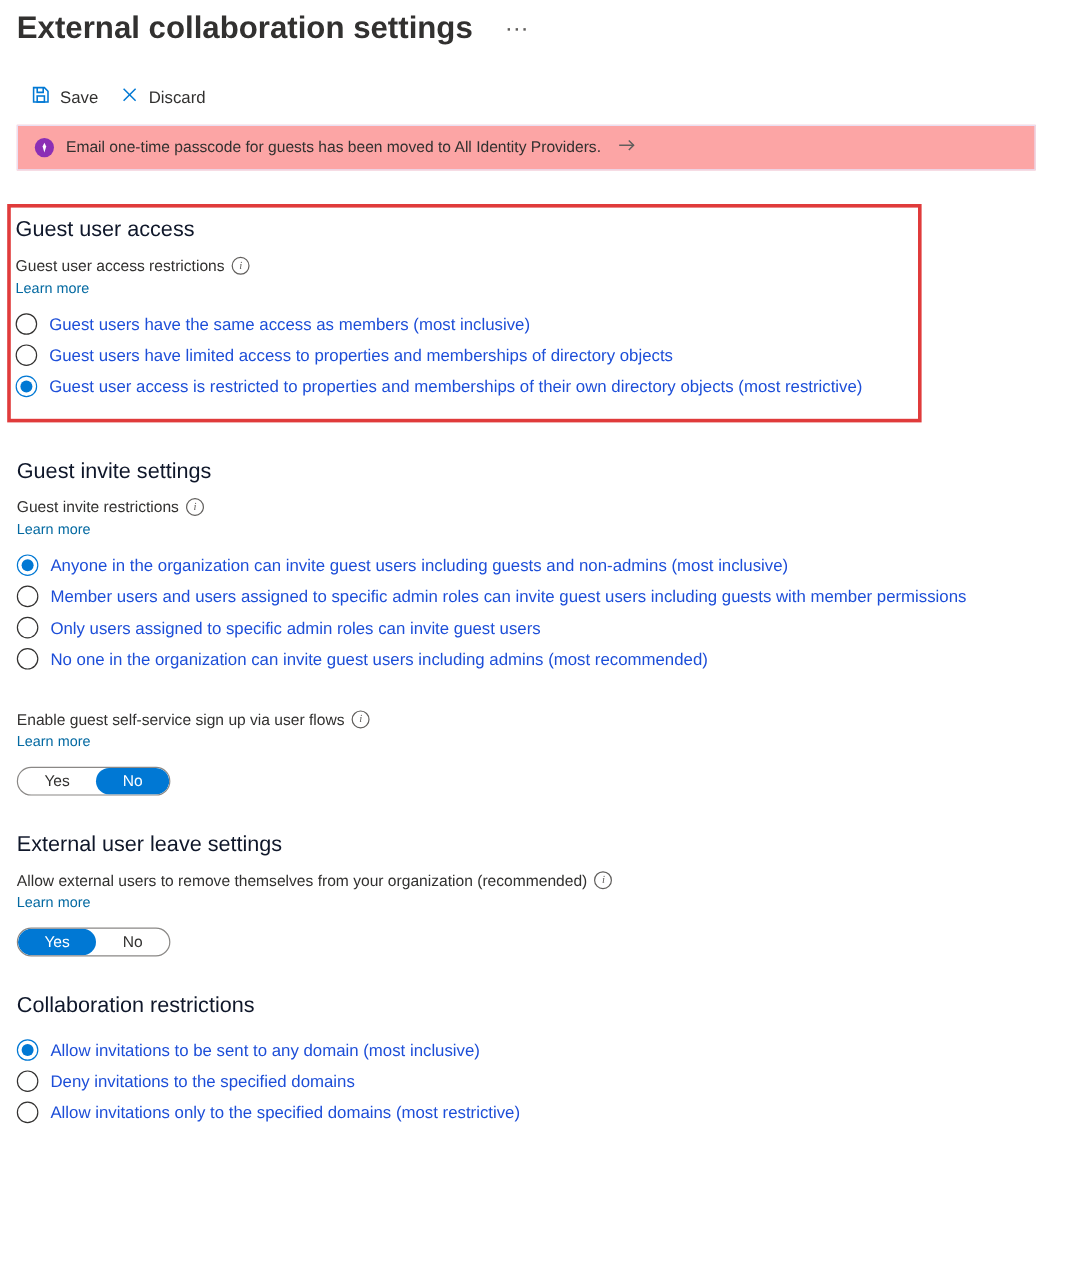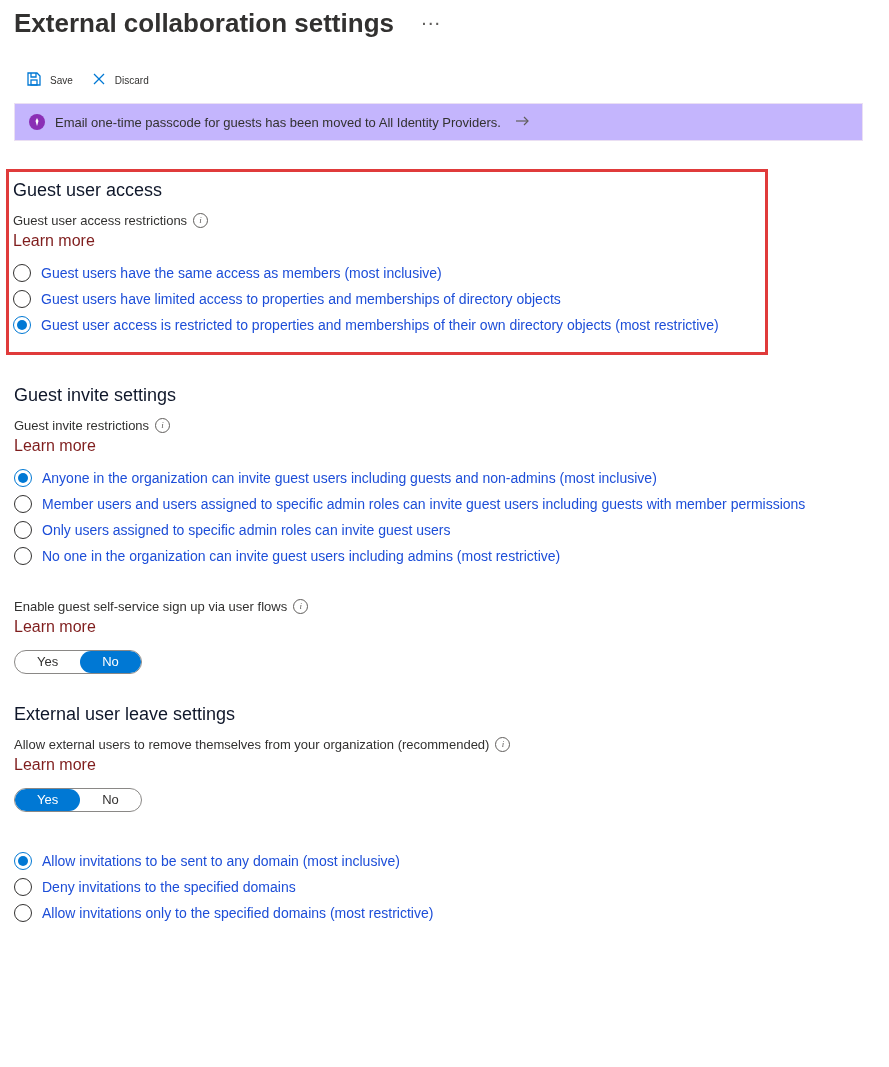--- a/index.html
+++ b/index.html
@@ -34,29 +34,29 @@
     gap: 6px;
     padding: 6px 0 8px 6px;
   }
   .cmdbtn {
     display: inline-flex;
     align-items: center;
     gap: 8px;
     padding: 4px 6px;
     cursor: pointer;
     color: #323130;
-    font-size: 10px;
+    font-size: 14px;
   }
   .cmdbtn svg { width: 16px; height: 16px; }
   .notice {
-    background: #c4b5fd;
+    background: #fca5a5;
     border: 1px solid #eadff3;
     padding: 10px 14px;
     display: flex;
-    align-items: center;
+    align-items: flex-start;
     gap: 10px;
     font-size: 13px;
     color: #323130;
     margin: 2px 0 10px 0;
     width: calc(100% - 28px);
   }
   .notice .arrow { margin-left: 4px; color: #605e5c; }
   .compass {
     width: 16px; height: 16px; border-radius: 50%;
     background: #8b2fb5;
@@ -90,22 +90,22 @@
     margin: 4px 0 2px 0;
   }
   .info-icon {
     width: 13px; height: 13px; border: 1px solid #605e5c; border-radius: 50%;
     display: inline-flex; align-items: center; justify-content: center;
     font-size: 9px; color: #605e5c; line-height: 1;
     font-style: italic; font-family: Georgia, serif;
   }
   .learn {
     display: block;
-    color: #7f1d1d;
-    font-size: 16px;
+    color: #0369a1;
+    font-size: 12px;
     margin: 2px 0 10px 0;
     text-decoration: none;
   }
   .radio-row {
     display: flex;
     align-items: center;
     gap: 10px;
     padding: 4px 0;
     font-size: 14px;
     color: #1d4ed8;
@@ -228,21 +228,21 @@
     <div class="radio-row">
       <span class="radio"></span>
       <span>Member users and users assigned to specific admin roles can invite guest users including guests with member permissions</span>
     </div>
     <div class="radio-row">
       <span class="radio"></span>
       <span>Only users assigned to specific admin roles can invite guest users</span>
     </div>
     <div class="radio-row">
       <span class="radio"></span>
-      <span>No one in the organization can invite guest users including admins (most restrictive)</span>
+      <span>No one in the organization can invite guest users including admins (most recommended)</span>
     </div>
 
     
     <div style="margin-top:26px">
       <div class="field-label">
         <span>Enable guest self-service sign up via user flows</span>
         <span class="info-icon">i</span>
       </div>
       <a class="learn">Learn more</a>
       <div class="toggle">
@@ -259,20 +259,21 @@
       <span class="info-icon">i</span>
     </div>
     <a class="learn">Learn more</a>
     <div class="toggle">
       <span class="opt active">Yes</span>
       <span class="opt">No</span>
     </div>
   </div>
 
   <div class="section">
+    <h2 class="section-title">Collaboration restrictions</h2>
     <div style="height:6px"></div>
     <div class="radio-row">
       <span class="radio selected"></span>
       <span>Allow invitations to be sent to any domain (most inclusive)</span>
     </div>
     <div class="radio-row">
       <span class="radio"></span>
       <span>Deny invitations to the specified domains</span>
     </div>
     <div class="radio-row">

